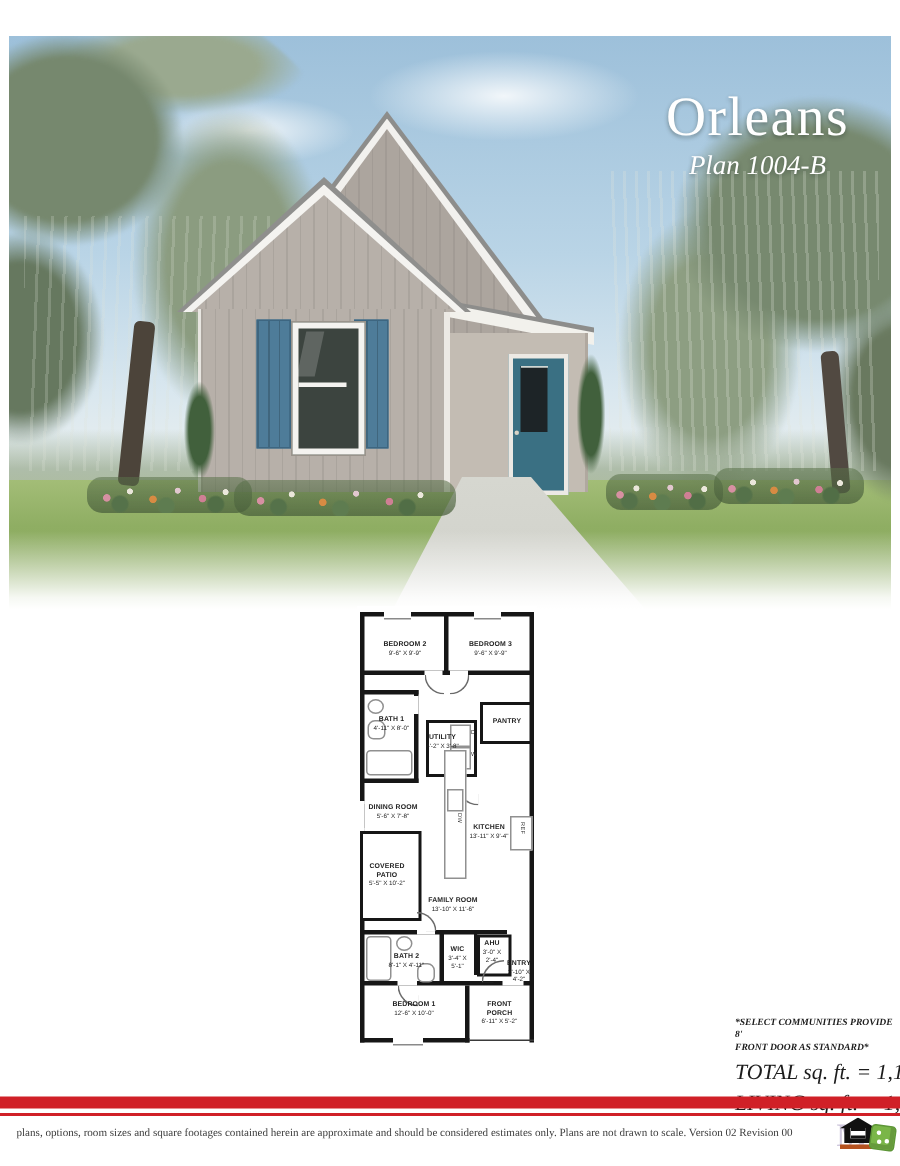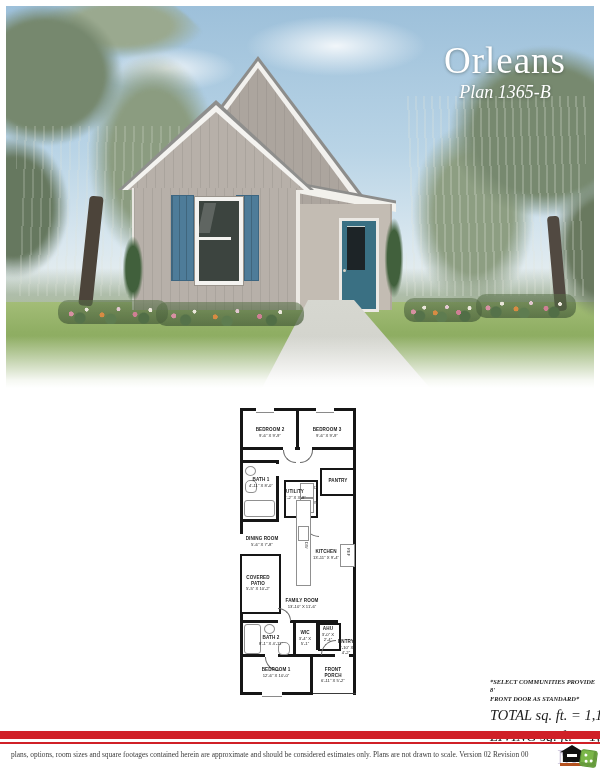--- a/index.html
+++ b/index.html
@@ -1,21 +1,21 @@
 <!DOCTYPE html>
 <html><head>
 <meta charset="utf-8">
 <style>
   html,body{margin:0;padding:0;}
   body{width:600px;height:777px;position:relative;background:#fff;overflow:hidden;
        font-family:"Liberation Sans",sans-serif;}
   .abs{position:absolute;}
 
   
-  .hero{left:6px;top:6px;width:588px;height:382px;overflow:hidden;
+  .hero{left:6px;top:24px;width:588px;height:382px;overflow:hidden;
         background:linear-gradient(180deg,#9dc0da 0%,#b9d4e6 38%,#d9e7ef 62%,#e9efef 75%);}
   .cloud{background:radial-gradient(closest-side,rgba(255,255,255,.85),rgba(255,255,255,0));border-radius:50%;}
   .hedge{left:0;top:262px;width:588px;height:44px;
          background:linear-gradient(180deg,rgba(126,148,113,0),rgba(126,148,113,.55) 60%,rgba(146,166,120,.7));}
   .lawn{left:0;top:296px;width:588px;height:86px;
         background:linear-gradient(180deg,#a3bd77 0%,#8fae63 35%,#86a55c 100%);}
   .tree{filter:blur(1px);}
   .tree-l{left:-70px;top:-30px;width:310px;height:330px;
     background:
       radial-gradient(closest-side at 35% 30%,#76886e 0%,#76886e 55%,rgba(118,136,110,0) 72%),
@@ -185,21 +185,21 @@
   <div class="abs vine" style="left:114px;top:222px;width:26px;height:82px"></div>
   <div class="abs vine" style="left:376px;top:202px;width:24px;height:100px"></div>
   <div class="abs bed" style="left:52px;top:294px;width:110px"></div>
   <div class="abs bed" style="left:150px;top:296px;width:148px"></div>
   <div class="abs bed" style="left:398px;top:292px;width:78px"></div>
   <div class="abs bed" style="left:470px;top:288px;width:100px"></div>
   <div class="abs fade"></div>
 
   <div class="abs title-block">
     <div class="t1">Orleans</div>
-    <div class="t2">Plan 1365-B</div>
+    <div class="t2">Plan 1004-B</div>
   </div>
 </div>
 
 <div class="abs plan">
 
   <div class="wall" style="left:2px;top:4px;width:116px;height:3px"></div>
   <div class="wall" style="left:2px;top:4px;width:3px;height:287px"></div>
   <div class="wall" style="left:115px;top:4px;width:3px;height:287px"></div>
   <div class="wall" style="left:2px;top:288px;width:73px;height:3px"></div>
   <div class="wall-thin" style="left:75px;top:289px;width:43px;height:1px"></div>

